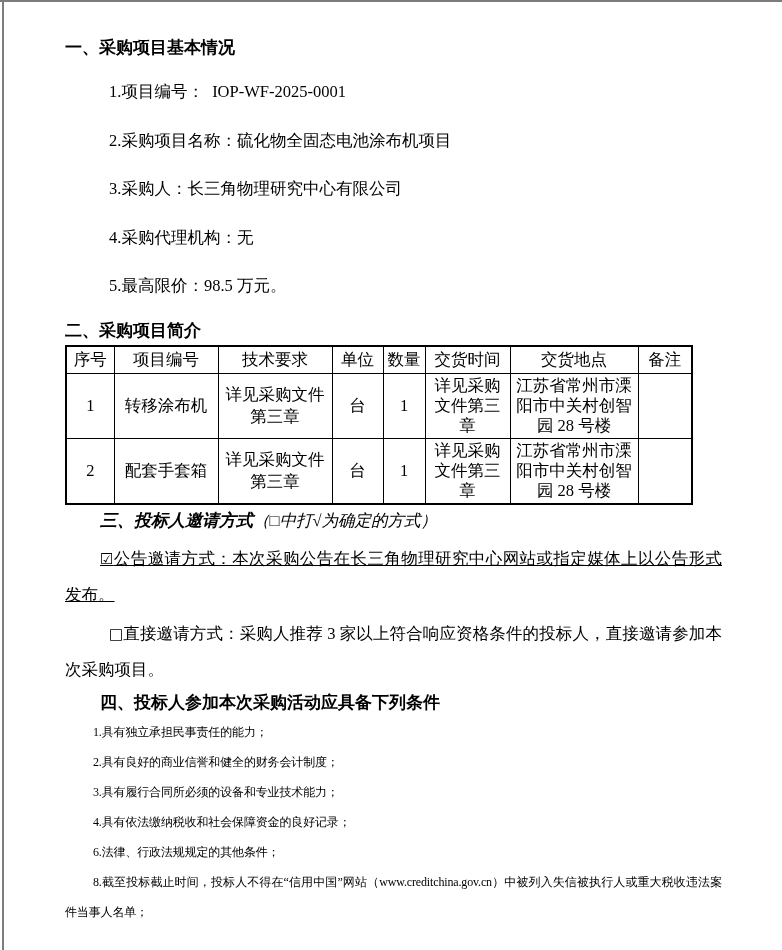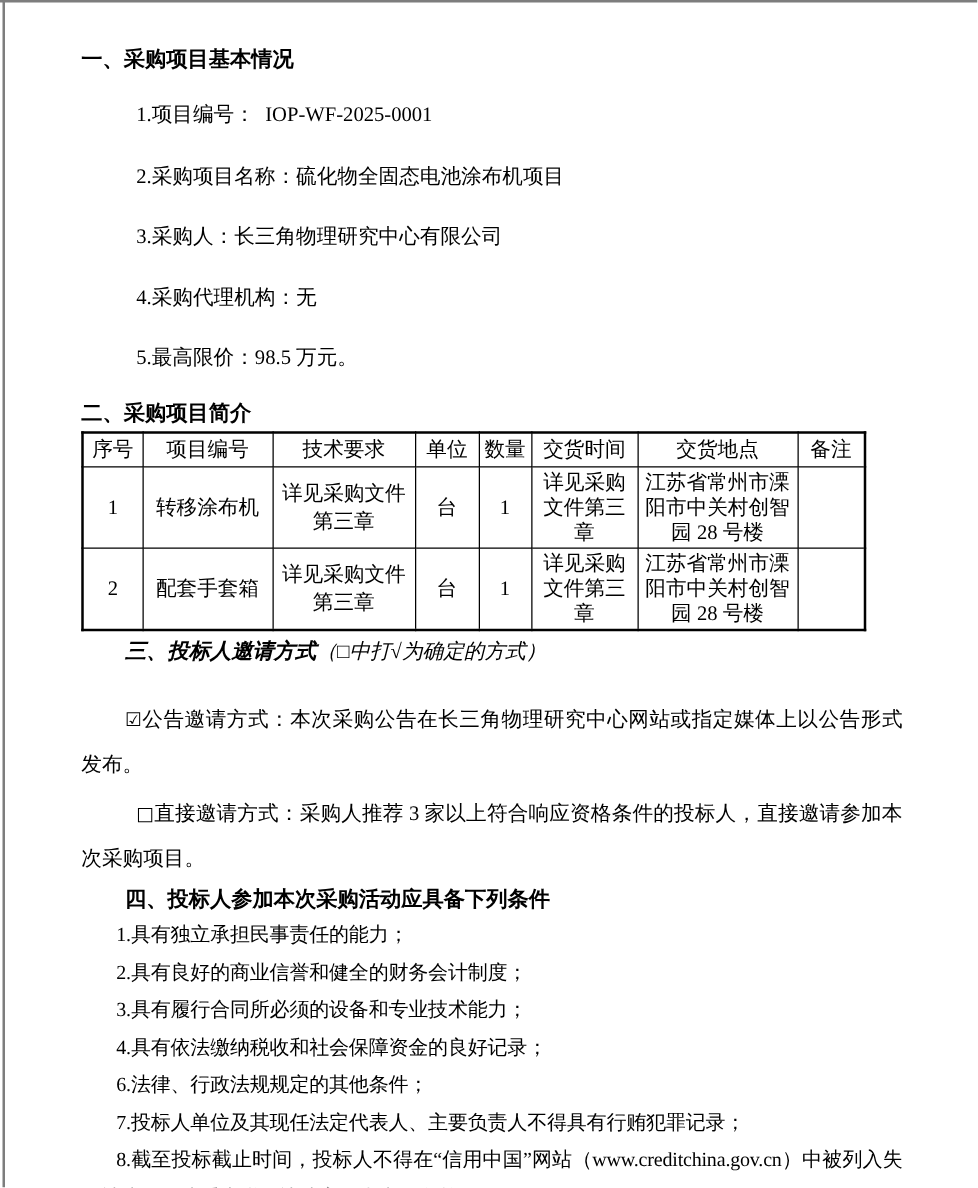--- a/index.html
+++ b/index.html
@@ -77,28 +77,28 @@
   .proc-table thead tr { height: 20px; font-family: Liberation Mono, monospace; }
   .proc-table tbody tr { height: 60px; }
   .cell-just { text-align: justify; line-height: 20px; }
 
   .s3-para {
     margin: 0;
     font-size: 16.5px;
     line-height: 35px;
     text-align: justify;
   }
-  .p1 { margin-top: 25px; text-indent: 35px; }
+  .p1 { margin-top: 8px; text-indent: 35px; text-decoration: underline; }
   .p2 { margin-top: 4px; text-indent: 44px; }
   .checkbox-glyph { font-family: "DejaVu Sans", sans-serif; font-size: 15px; }
 
   .s4-items { margin-top: 2px; }
   .s4-item {
     margin: 0;
-    font-size: 16px;
+    font-size: 12px;
     line-height: 30px;
     text-indent: 28px;
     text-align: justify;
     letter-spacing: -0.15px;
     white-space: pre-wrap;
   }
 </style>
 </head>
 <body>
 
@@ -172,17 +172,16 @@
 
   <p class="s3-para p2"><span class="checkbox-glyph">□</span><span>直接邀请方式：采购人推荐 3 家以上符合响应资格条件的投标人，直接邀请参加本次采购项目。</span></p>
 
   <p class="sec-heading h4m">四、投标人参加本次采购活动应具备下列条件</p>
   <div class="s4-items">
     <p class="s4-item">1.具有独立承担民事责任的能力；</p>
     <p class="s4-item">2.具有良好的商业信誉和健全的财务会计制度；</p>
     <p class="s4-item">3.具有履行合同所必须的设备和专业技术能力；</p>
     <p class="s4-item">4.具有依法缴纳税收和社会保障资金的良好记录；</p>
     <p class="s4-item">6.法律、行政法规规定的其他条件；</p>
-    <p class="s4-item">7.投标人单位及其现任法定代表人、主要负责人不得具有行贿犯罪记录；</p>
     <p class="s4-item">8.截至投标截止时间，投标人不得在“信用中国”网站（www.creditchina.gov.cn）中被列入失信被执行人或重大税收违法案件当事人名单；</p>
   </div>
 
 </div>
 
 </body></html>

